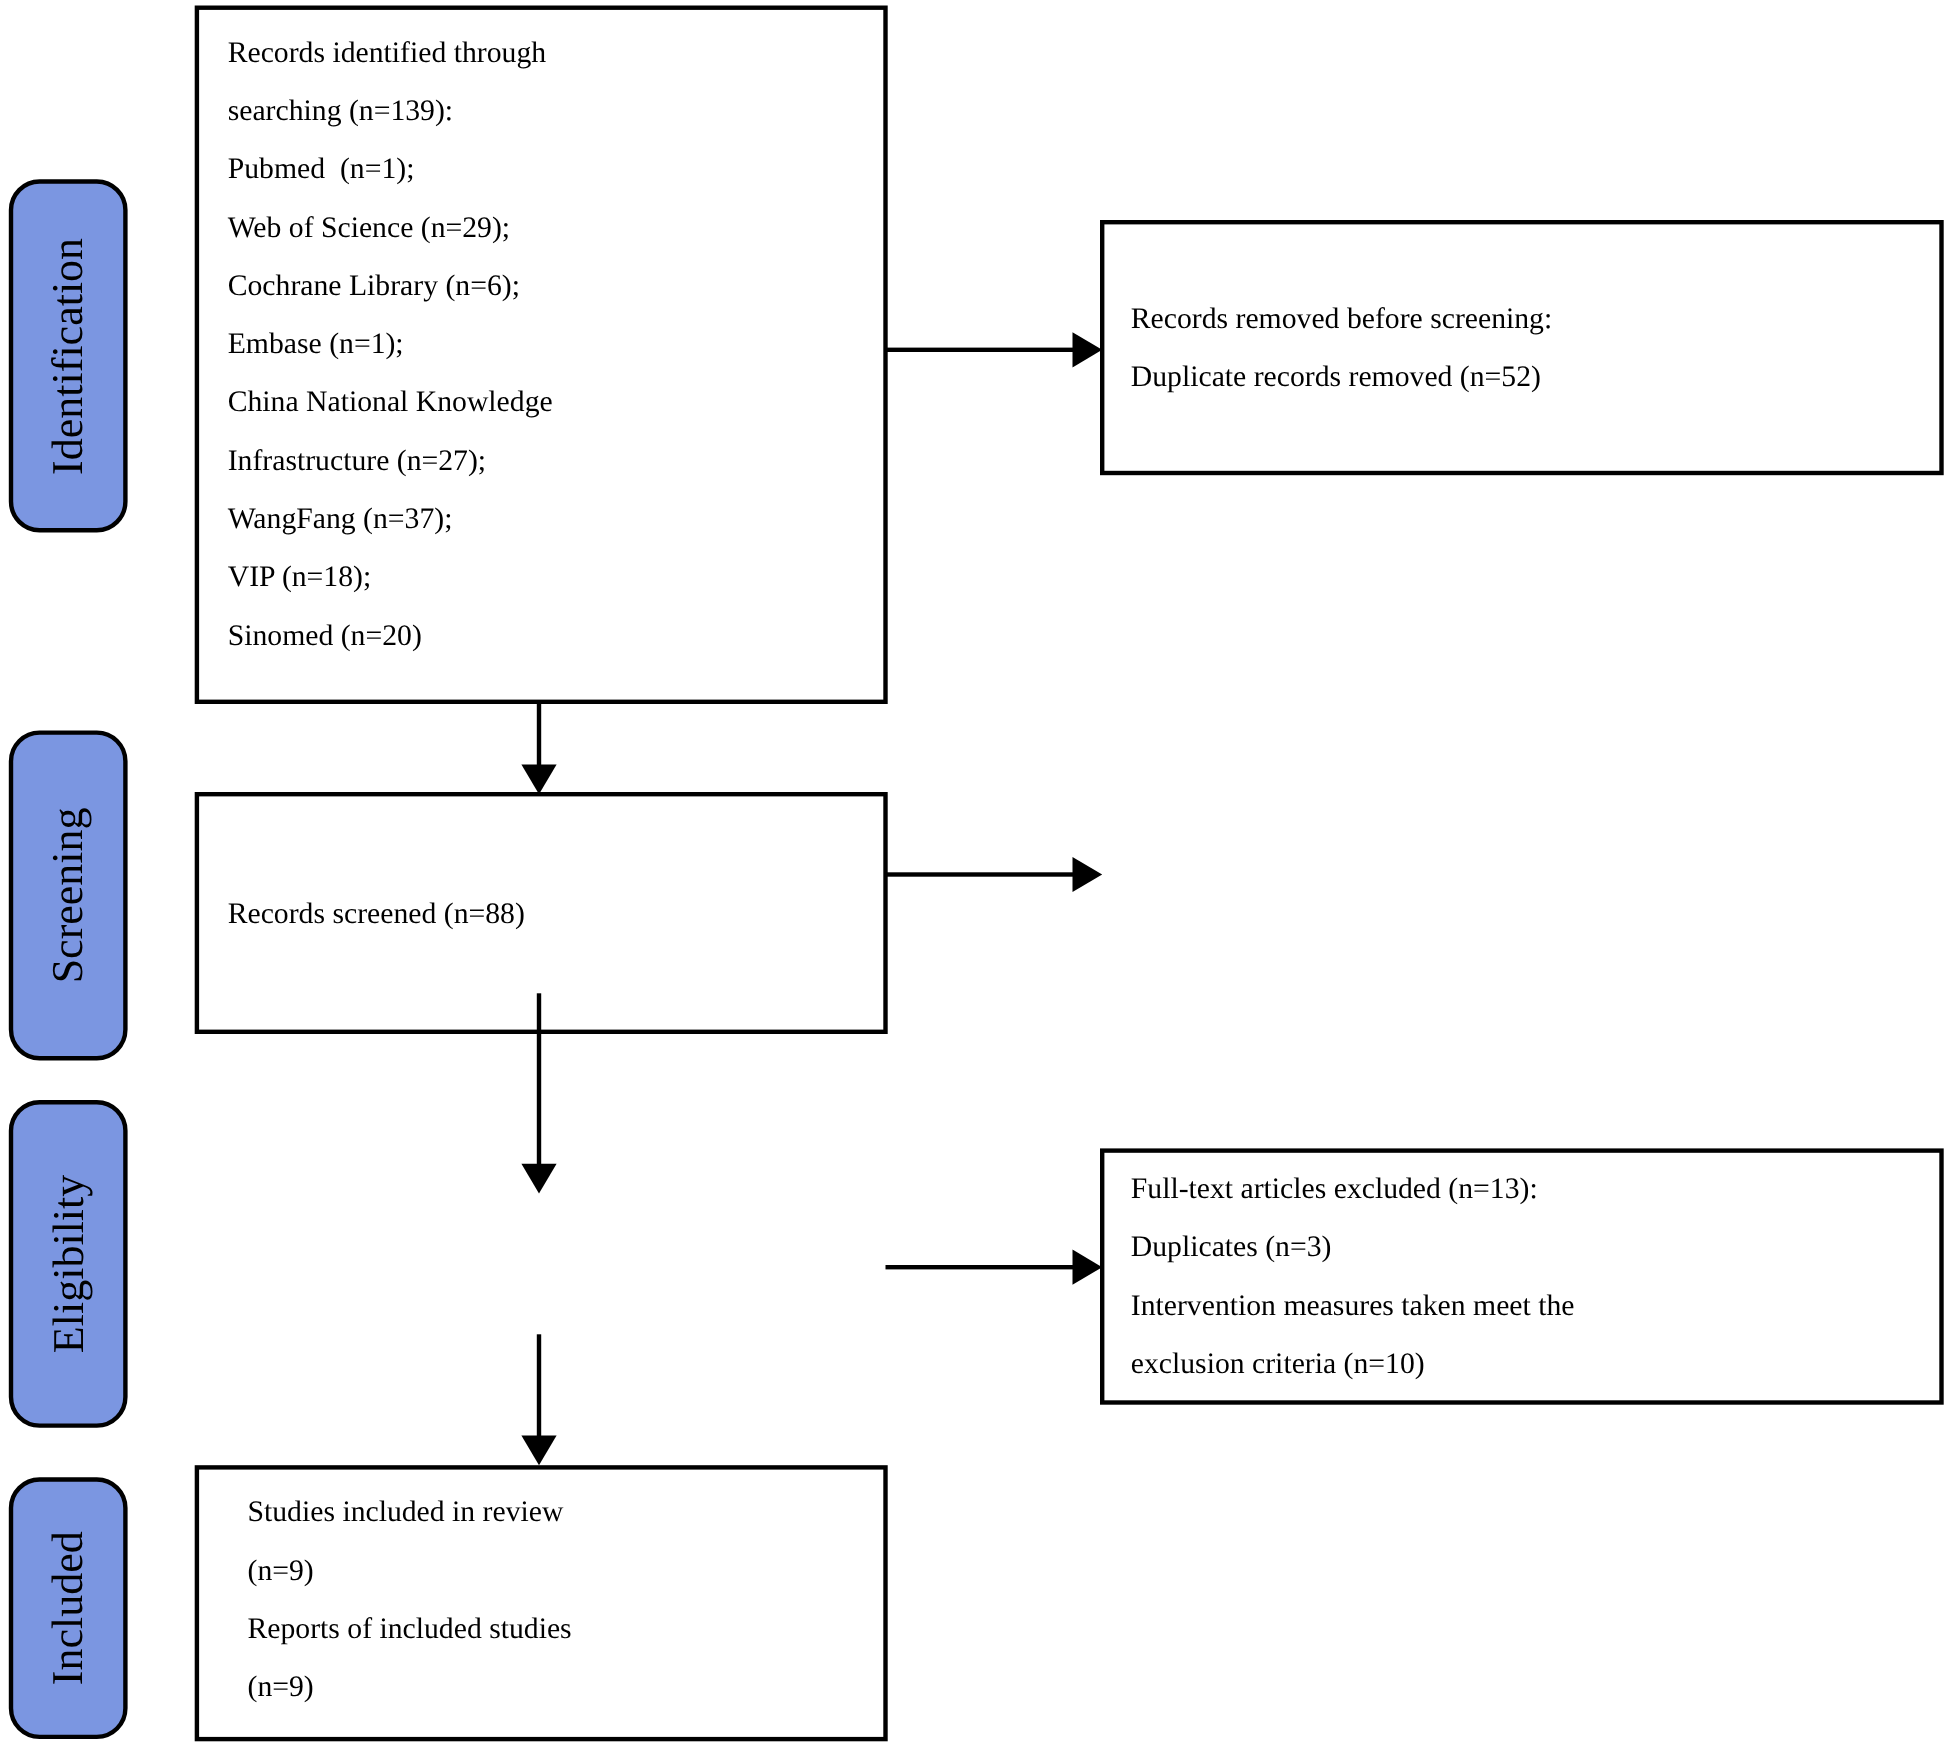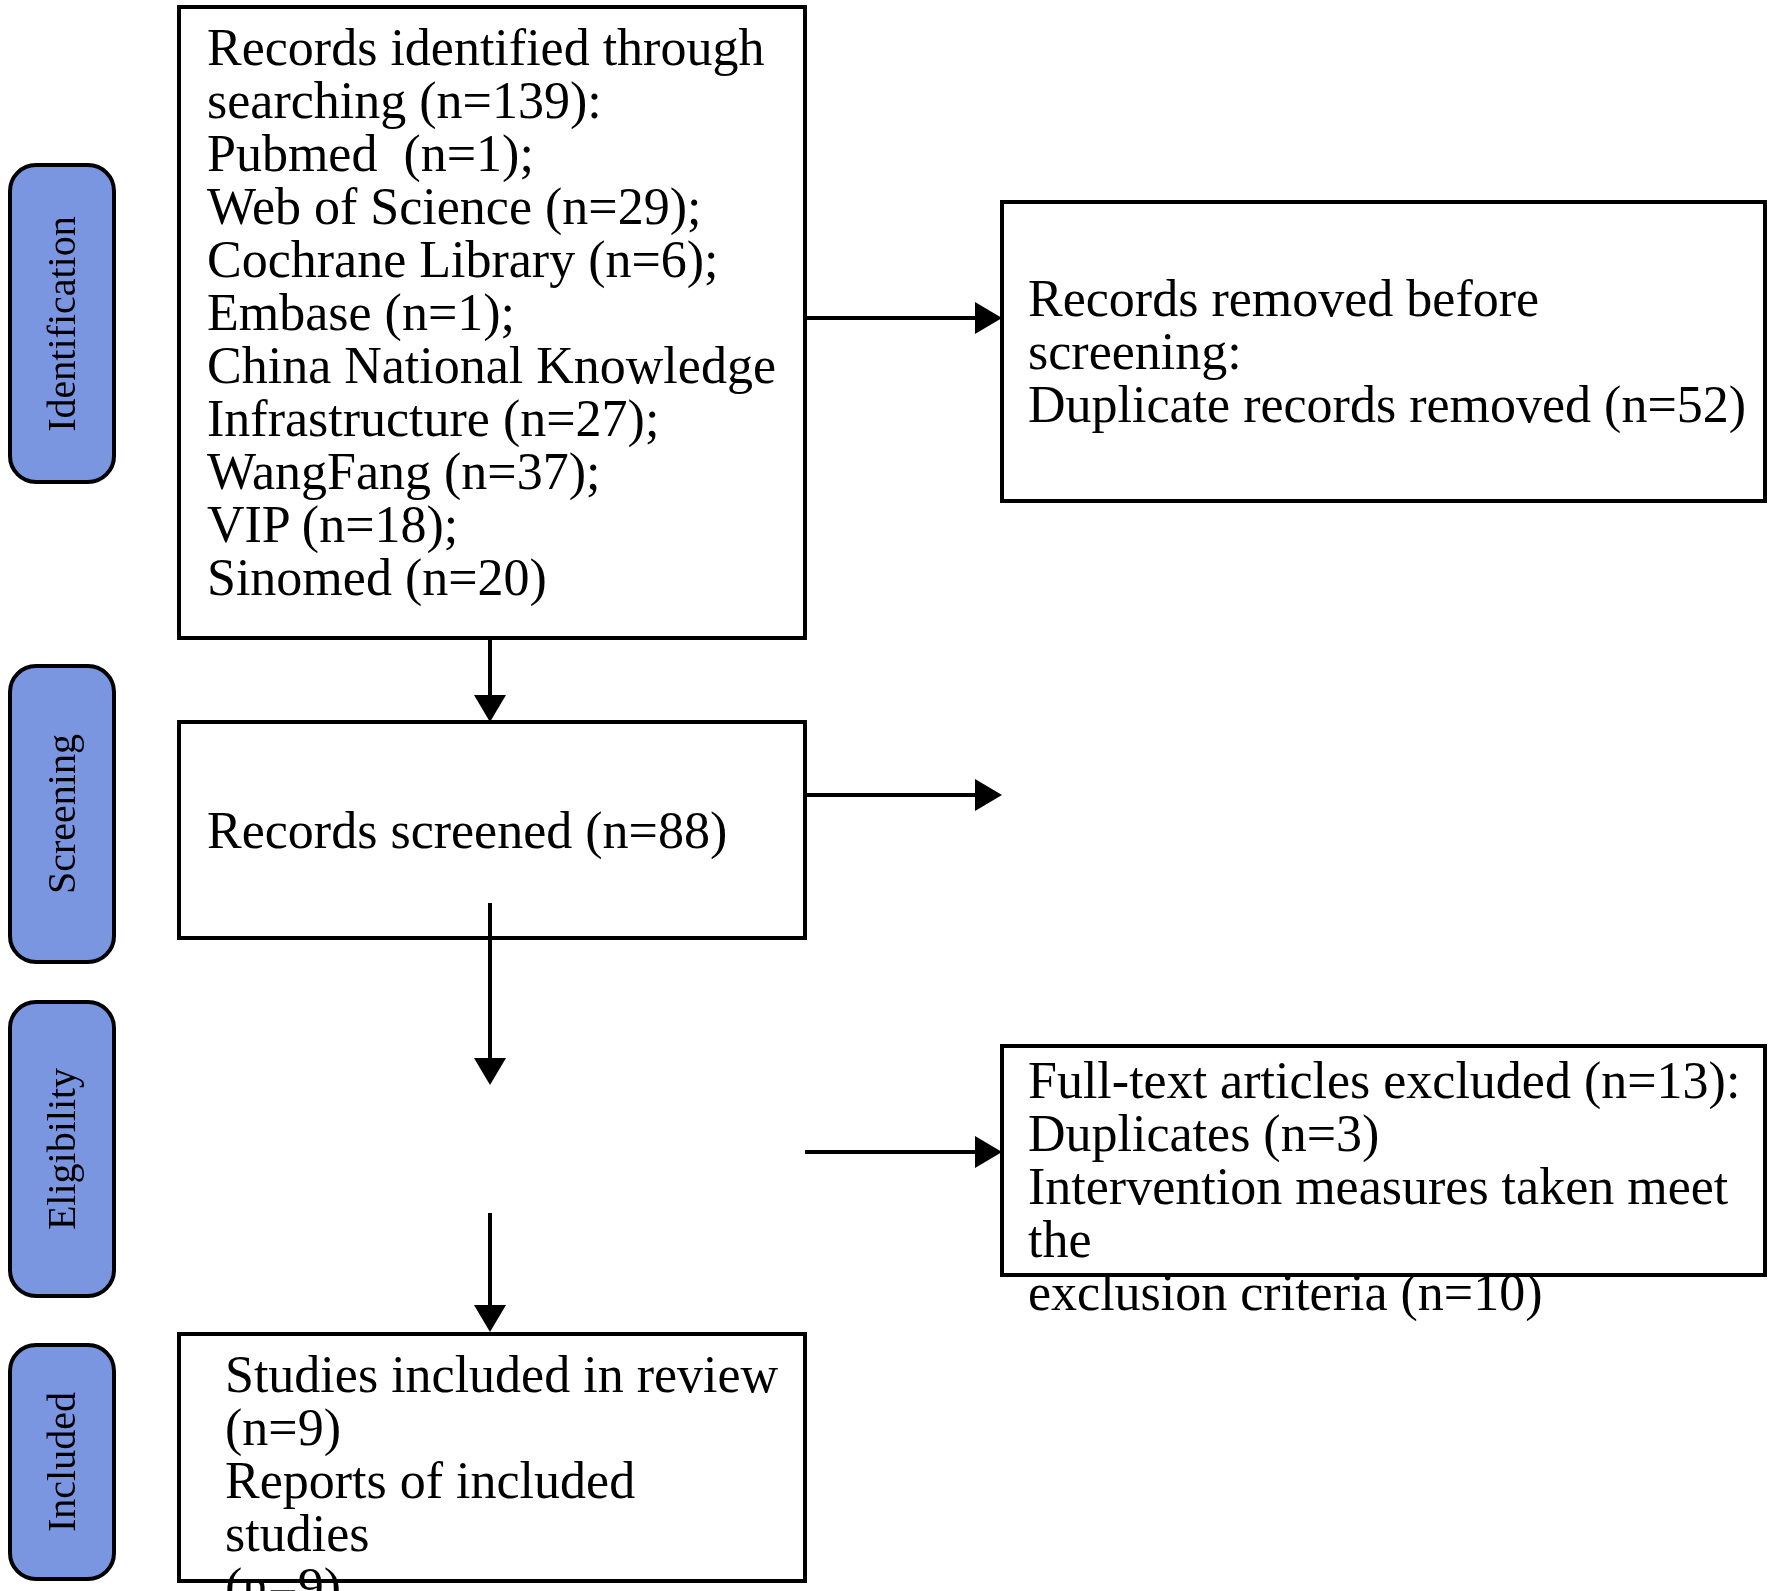--- a/index.html
+++ b/index.html
@@ -27,21 +27,21 @@
     transform: rotate(-90deg);
     white-space: nowrap;
     font-size: 40px;
     line-height: 40px;
   }
   .box {
     position: absolute;
     background: #ffffff;
     border: 4px solid #000;
     box-sizing: border-box;
-    font-size: 52px;
+    font-size: 27px;
     line-height: 53px;
   }
   .box .txt { white-space: pre-wrap; display: block; }
   .vcenter { display: flex; align-items: center; }
   .vline { position: absolute; width: 4px; background: #000; left: 488px; }
   .hline { position: absolute; height: 4px; background: #000; }
   .ah-down {
     position: absolute; width: 0; height: 0;
     border-left: 16px solid transparent;
     border-right: 16px solid transparent;
@@ -91,21 +91,21 @@
   </div>
 
 
   <div class="box" style="left:177px; top:1332px; width:630px; height:251px; padding:12px 18px 0 44px;">
     <span class="txt">Studies included in review
 (n=9)
 Reports of included studies
 (n=9)</span>
   </div>
 
-  <div class="box vcenter" style="left:1000px; top:200px; width:767px; height:303px; padding-left:24px;justify-content:flex-end;">
+  <div class="box vcenter" style="left:1000px; top:200px; width:767px; height:232px; padding-left:24px;">
     <span class="txt">Records removed before screening:
 Duplicate records removed (n=52)</span>
   </div>
 
 
   <div class="box" style="left:1000px; top:1044px; width:767px; height:233px; padding:6px 14px 0 24px;">
     <span class="txt">Full-text articles excluded (n=13):
 Duplicates (n=3)
 Intervention measures taken meet the
 exclusion criteria (n=10)</span>

